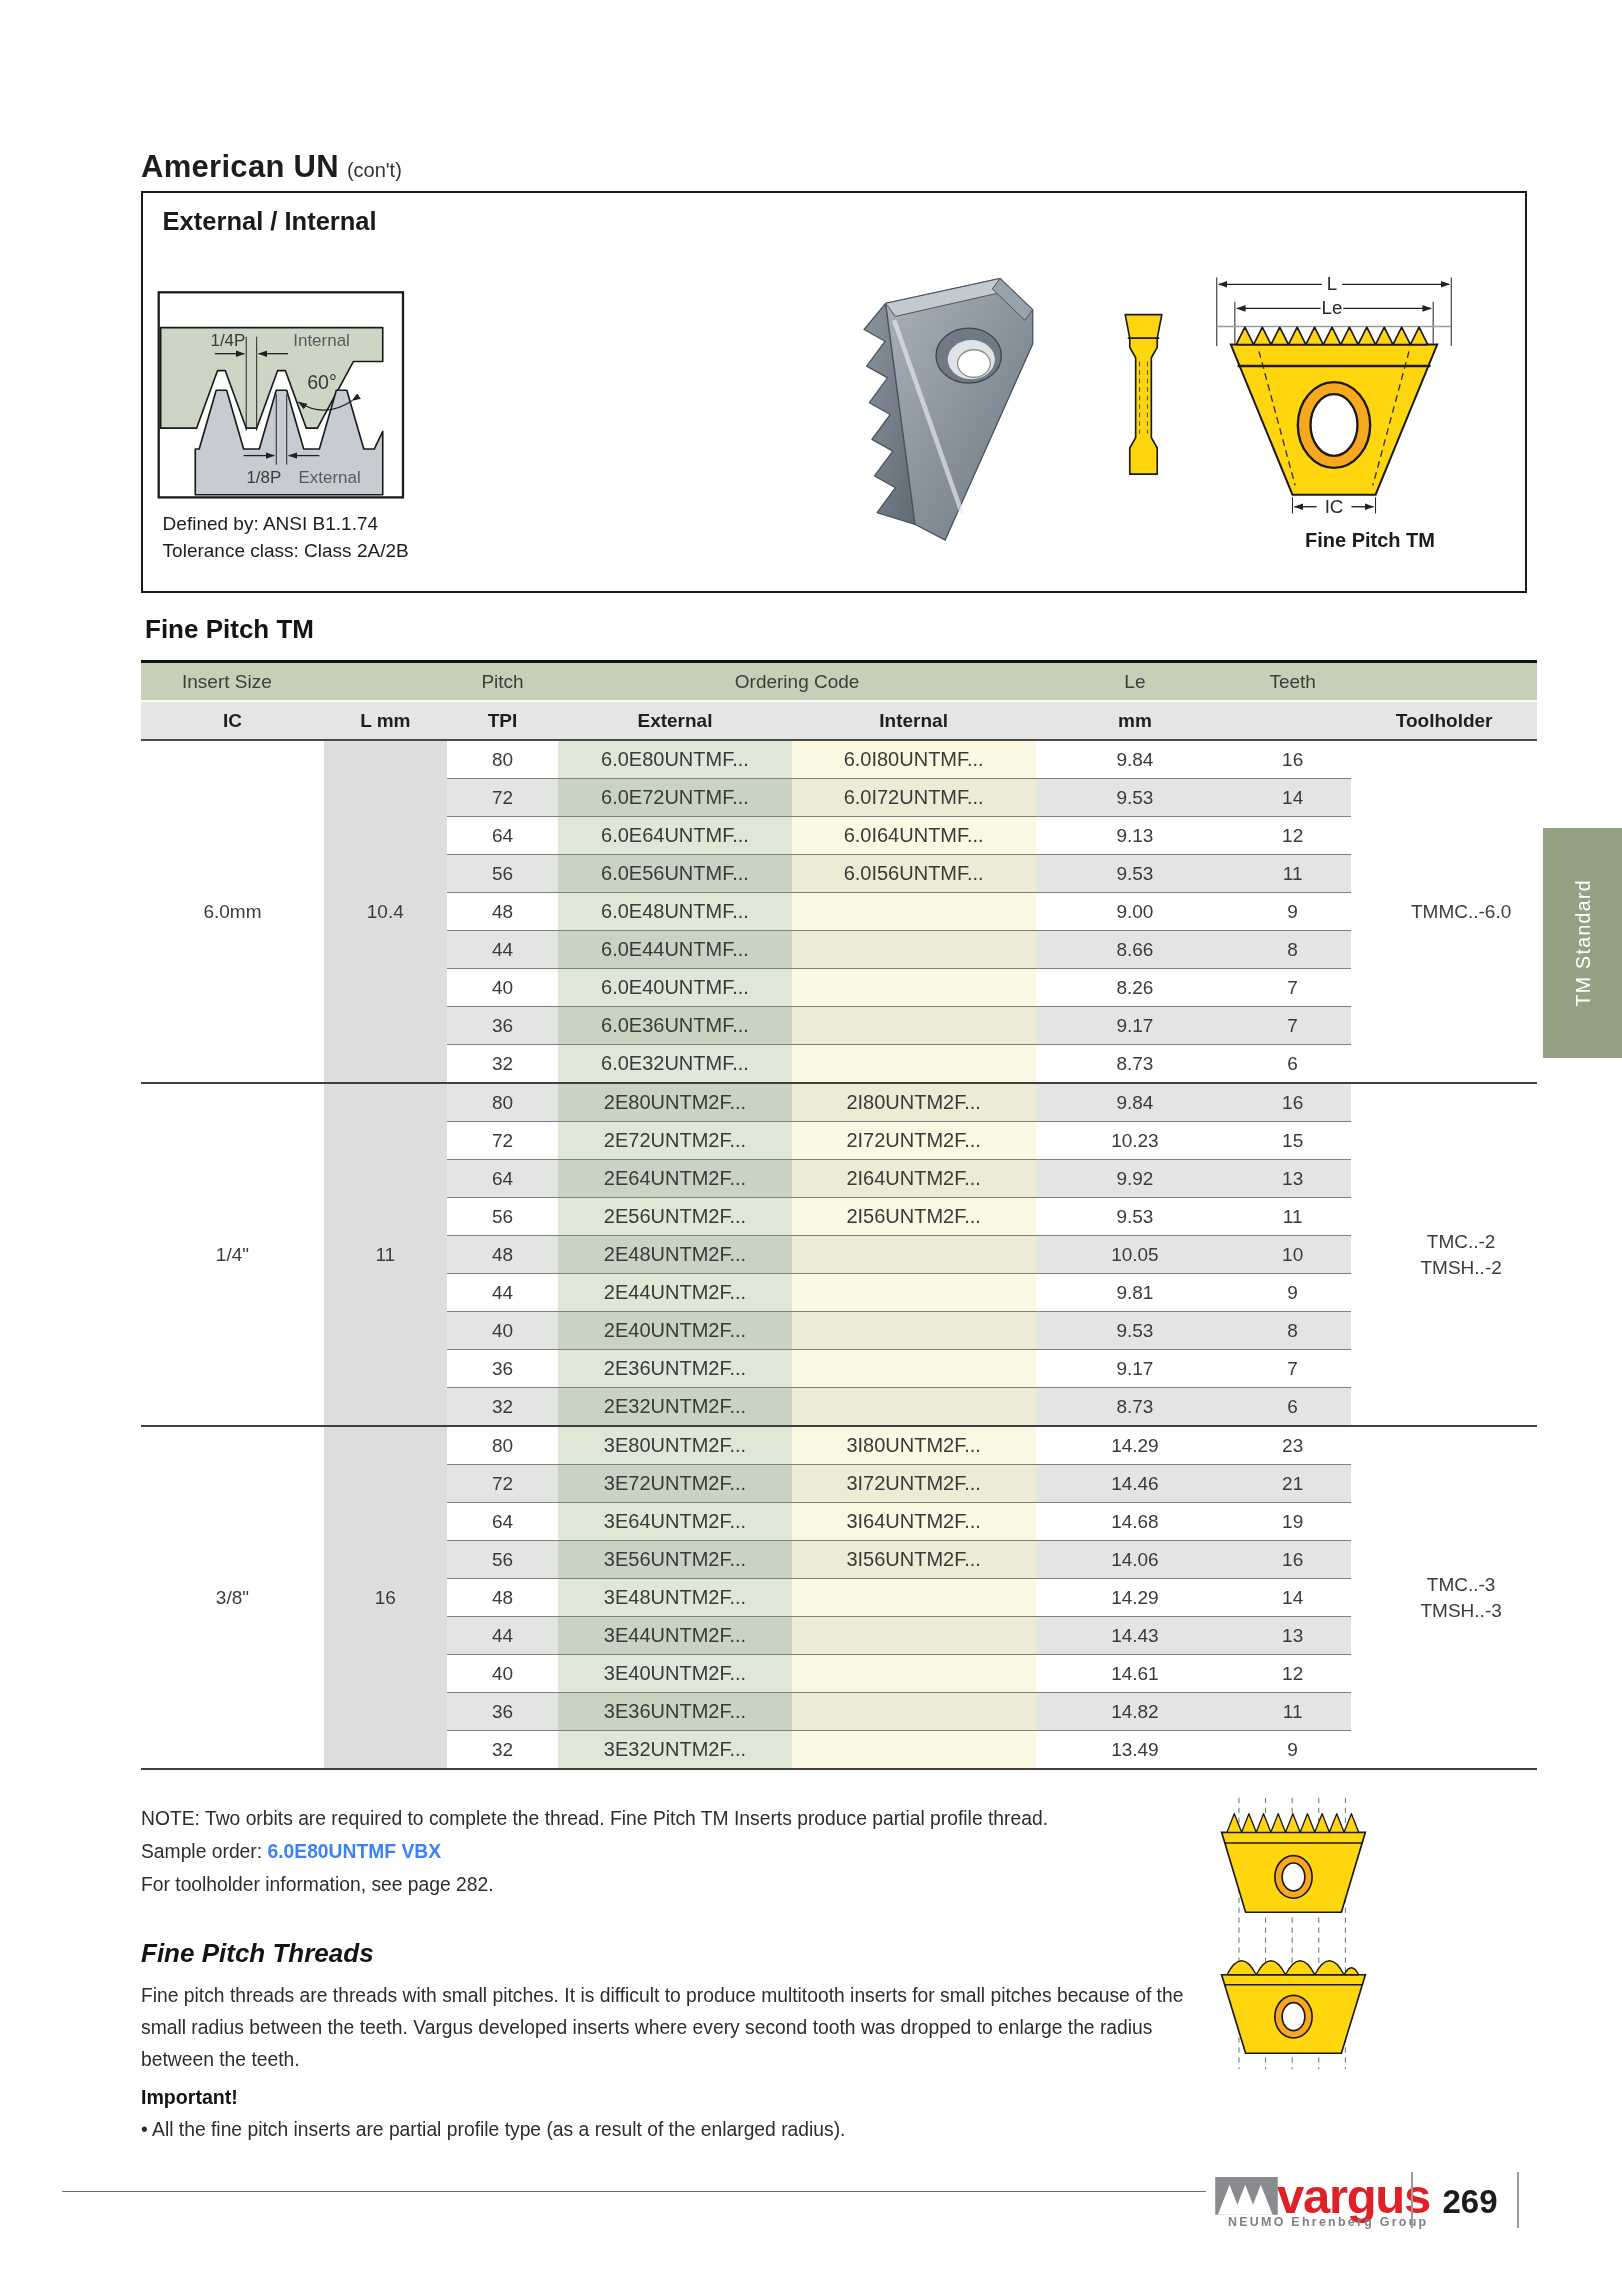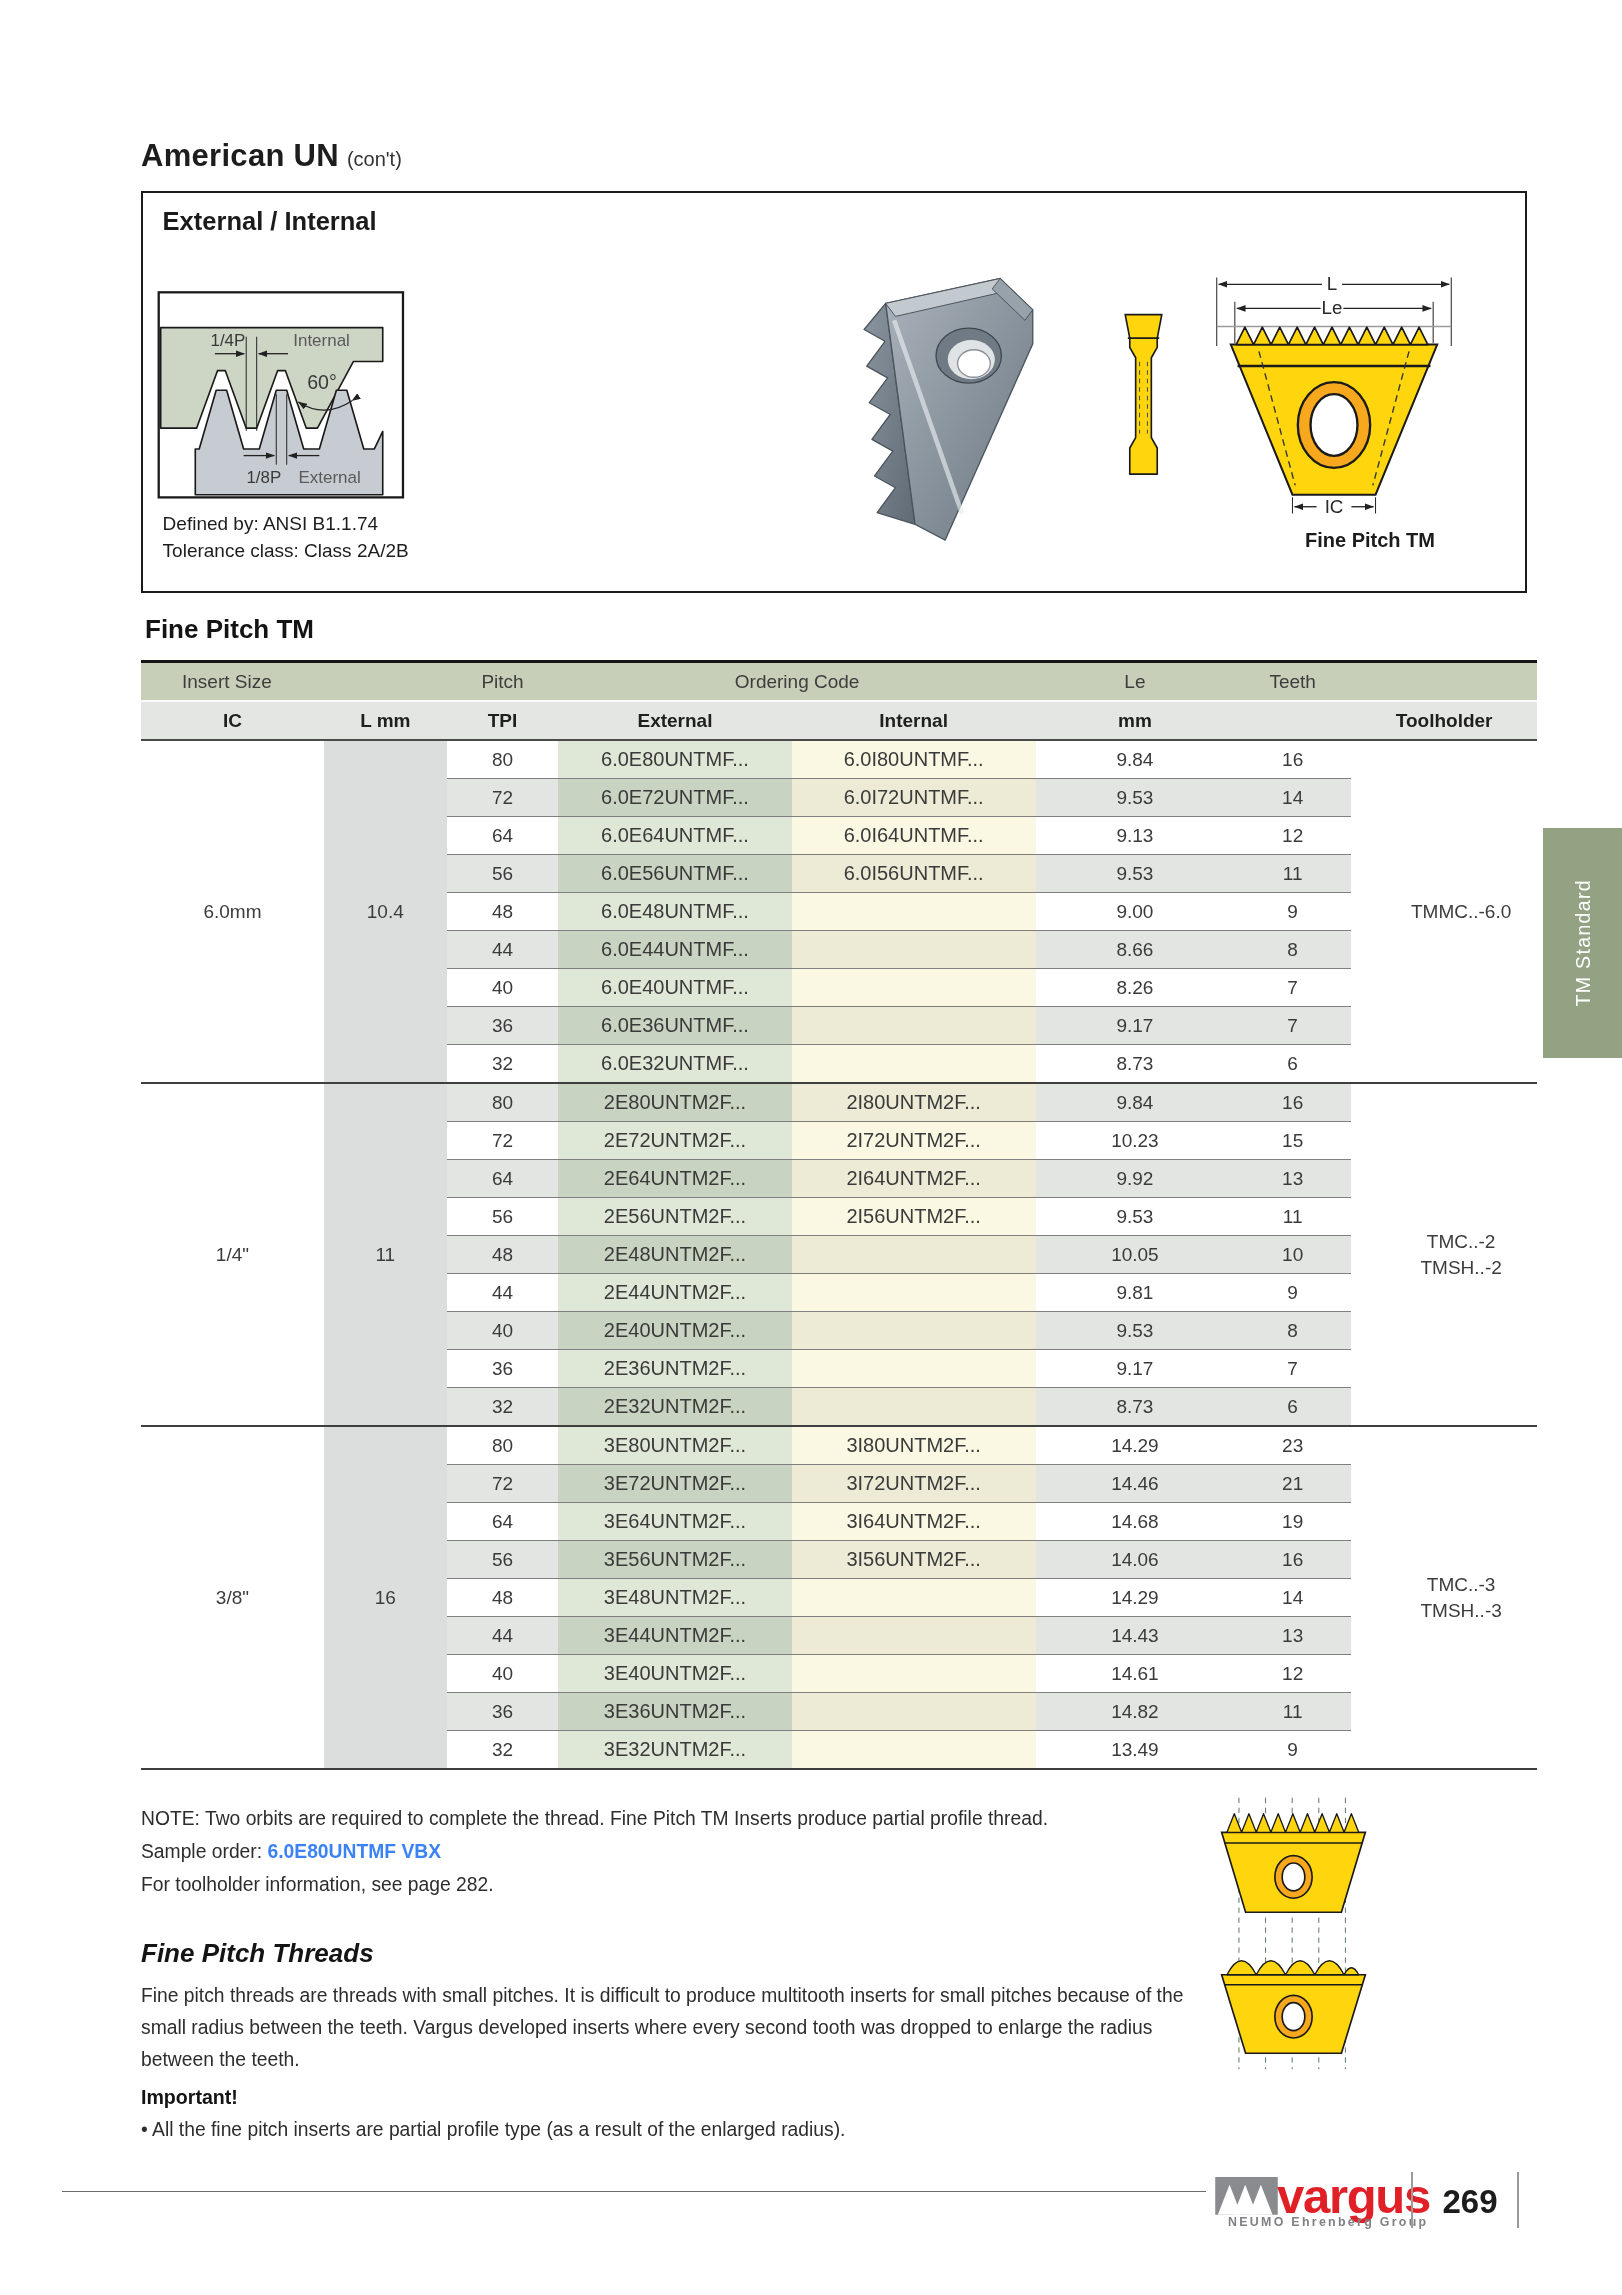--- a/index.html
+++ b/index.html
@@ -1,19 +1,19 @@
 <!DOCTYPE html>
 <html style="font-size:10.5px"><head>
 <meta charset="utf-8">
 <style>
   html,body{margin:0;padding:0;background:#fff;}
   .page{position:relative;width:1623px;height:2295px;background:#ffffff;overflow:hidden;
         font-family:"Liberation Sans",sans-serif;color:#2e2e2e;}
   
-  .page-title{position:absolute;left:141px;top:138px;}
+  .page-title{position:absolute;left:141px;top:149px;}
   .page-title .main{font-size:31px;font-weight:700;color:#1d1d1d;letter-spacing:0.3px;}
   .page-title .suffix{font-size:20px;font-weight:400;color:#333;margin-left:7.9px;}
   
   .overview-box{position:absolute;left:141px;top:191px;width:1382px;height:398px;
                 border:2px solid #1a1a1a;background:#fff;}
   .overview-title{position:absolute;left:19.6px;top:14.4px;font-size:25.5px;font-weight:700;color:#1b1b1b;}
   .thread-svg{position:absolute;left:14.4px;top:98px;}
   .defined-block{position:absolute;left:19.6px;top:317px;font-size:19px;line-height:27px;color:#1d1d1d;}
   .insert3d-svg{position:absolute;left:674px;top:71px;}
   .sideview-svg{position:absolute;left:961px;top:119px;}

